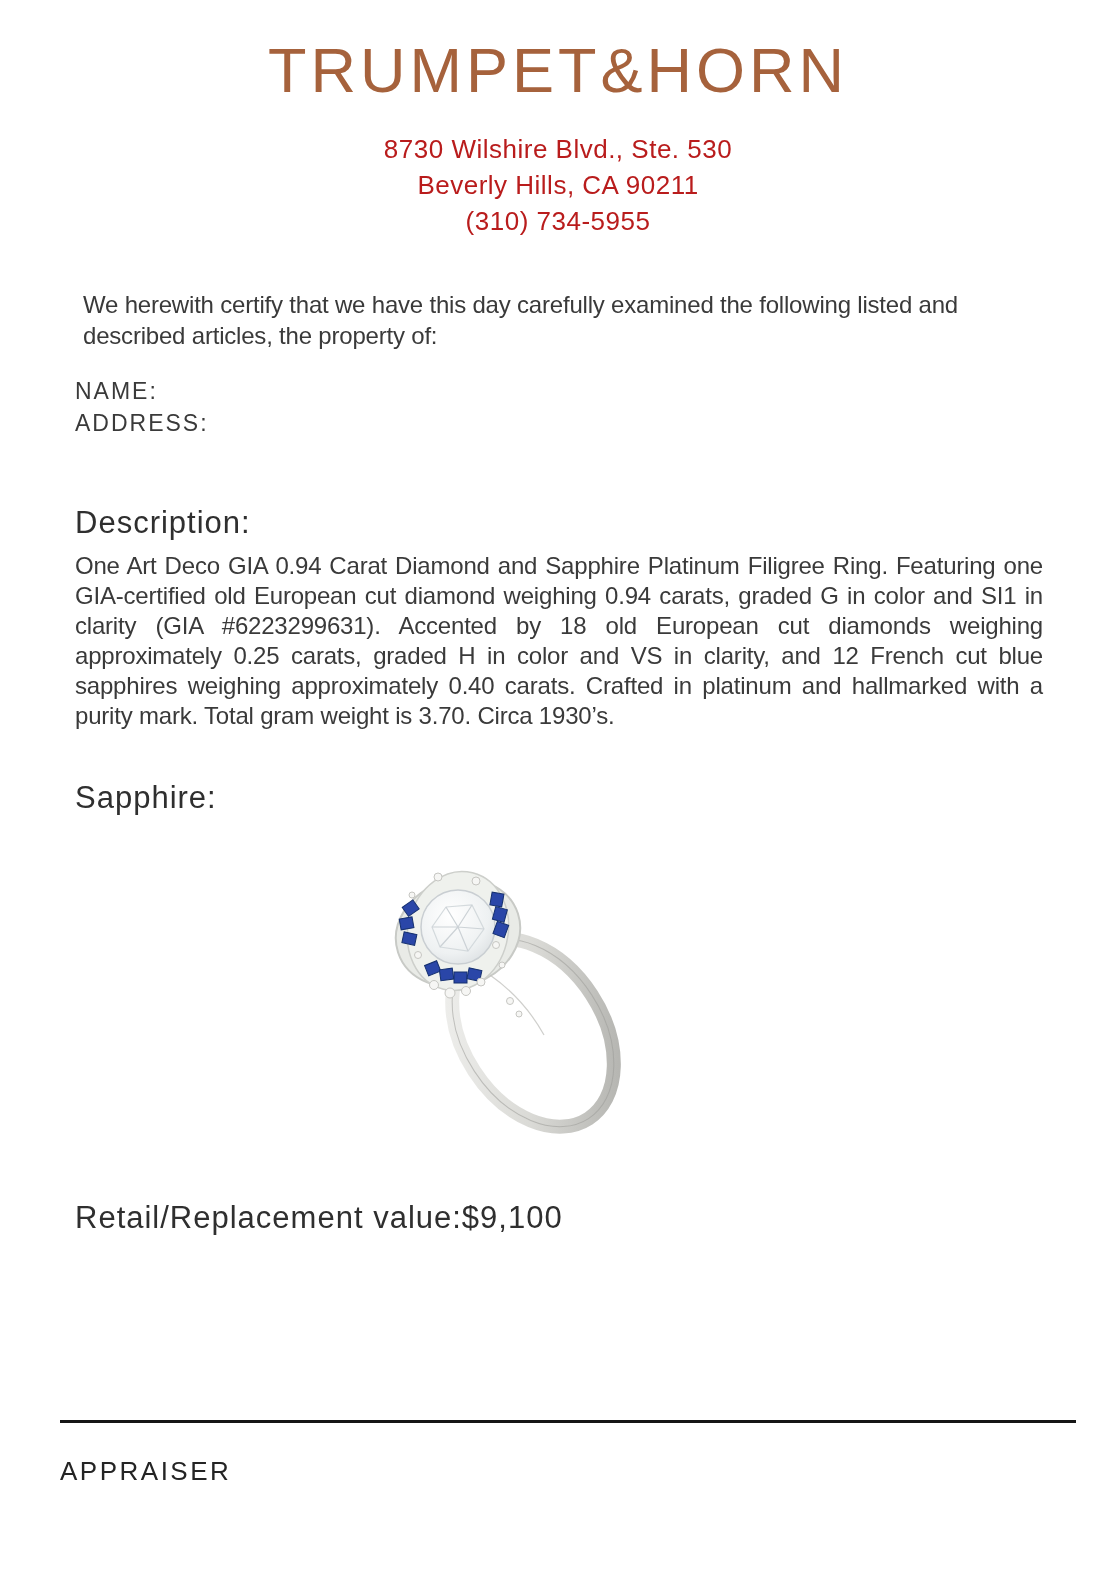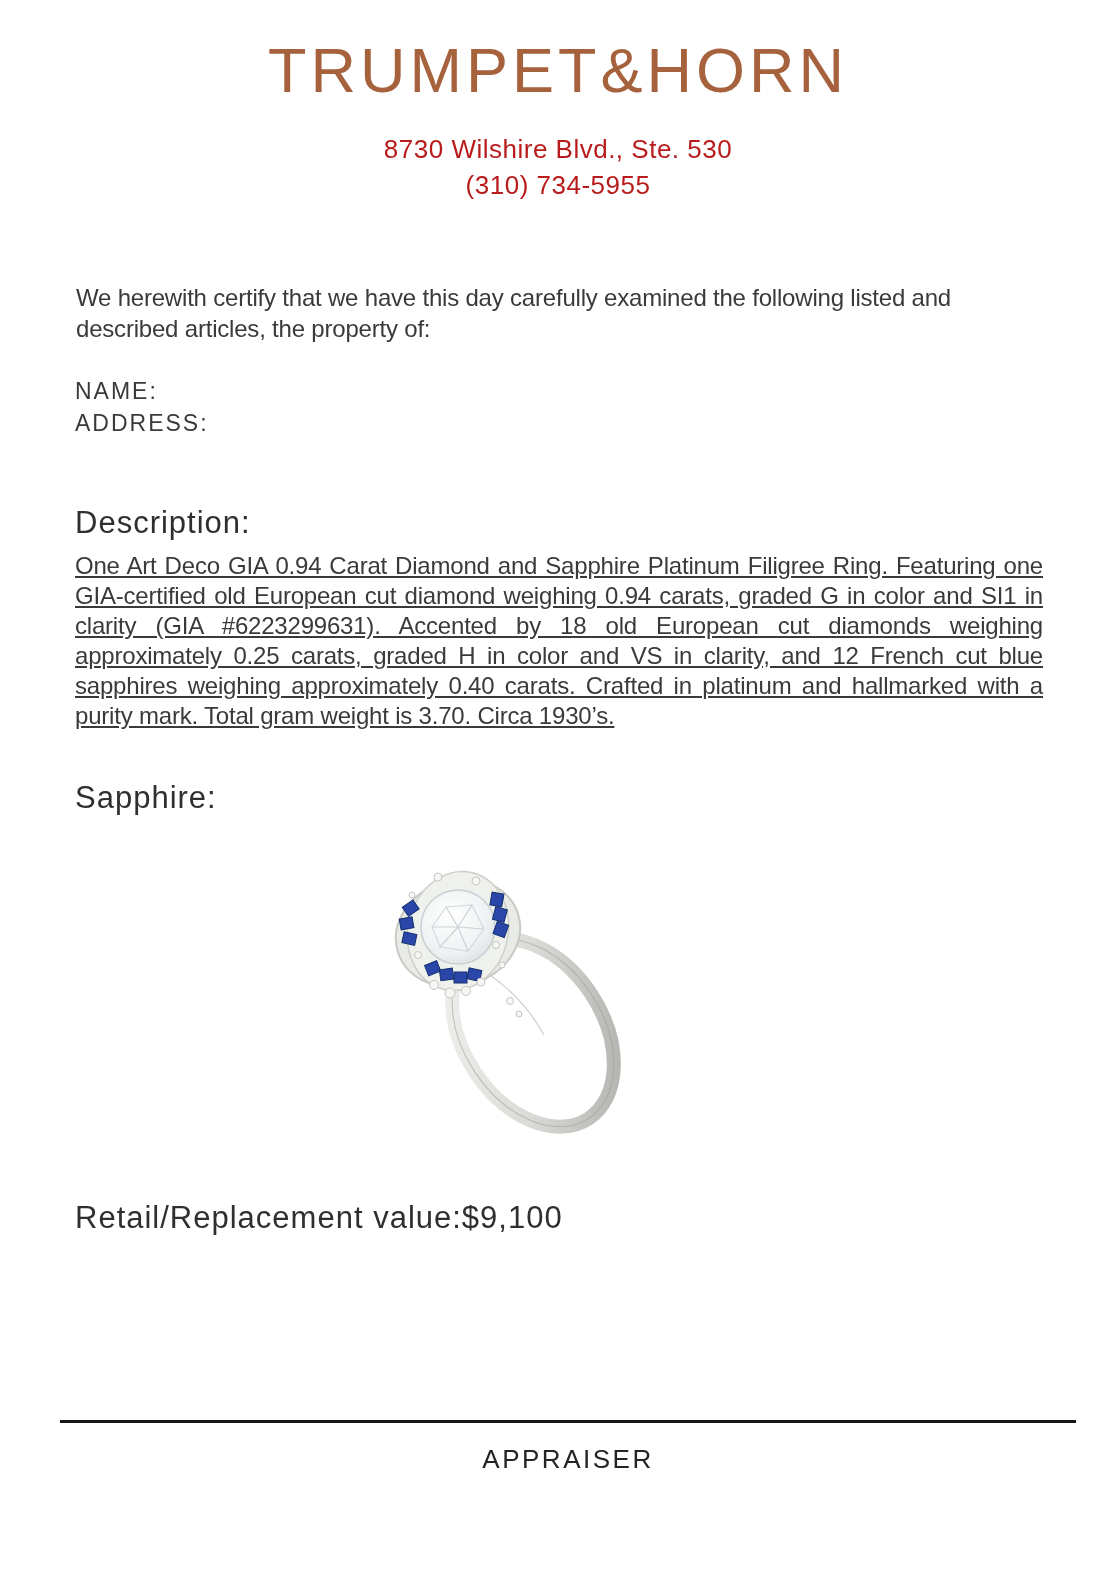--- a/index.html
+++ b/index.html
@@ -24,40 +24,39 @@
     color: #a6623c;
   }
   .addr {
     position: absolute; top: 131px; left: 0; width: 100%;
     text-align: center;
     font-size: 26px; line-height: 36px; letter-spacing: 0.5px;
     color: #b91c1c;
   }
   .certify {
     position: absolute; top: 281px; left: 75px; width: 968px;
-    font-size: 24px; line-height: 31px; color: #3a3a3a; margin: 1px;
+    font-size: 24px; line-height: 31px; color: #3a3a3a; margin: 8px;
   }
   .owner {
     position: absolute; top: 375px; left: 75px;
     font-size: 23px; line-height: 32px; letter-spacing: 2px;
     color: #3a3a3a;
   }
   .heading {
     position: absolute; left: 75px; margin: 0;
     font-size: 31px; letter-spacing: 1px; font-weight: 400;
     color: #2f2f2f;
   }
   .h-desc { top: 505px; }
   .h-pic  { top: 780px; }
   .desc-body {
     position: absolute; top: 551px; left: 75px; width: 968px;
     font-size: 24px; line-height: 30px; margin: 0;
     text-align: justify; text-justify: inter-word;
     color: #3a3a3a;
-    text-decoration: underline;
   }
   .photo {
     position: absolute; top: 843px; left: 378px;
     width: 282px; height: 312px;
   }
   .value-line {
     position: absolute; top: 1200px; left: 75px;
     display: flex; align-items: baseline; 
     font-size: 31px; letter-spacing: 1px; color: #2f2f2f;
   }
@@ -65,33 +64,34 @@
     position: absolute; top: 1249px; left: 75px; width: 968px;
     font-size: 22.5px; line-height: 30px; margin: 0;
     color: #3a3a3a;
   }
   .sigs {
     position: absolute; top: 1420px; left: 60px; width: 1016px;
     display: flex; gap: 38px;
   }
   .sig { flex: 1; border-top: 3px solid #161616; }
   .sig-label {
-    text-align: center; margin-top: 21px;
+    text-align: left; margin-top: 33px;
     font-size: 26px; letter-spacing: 2.5px; color: #242424;
   }
 </style>
 </head>
 <body>
 
 <div class="page">
 
   <div class="logo geo" style="color: rgb(166, 98, 60);">TRUMPET&amp;HORN</div>
 
   <div class="addr geo">
     <div>8730 Wilshire Blvd., Ste. 530</div>
+    <div>Beverly Hills, CA 90211</div>
     <div>(310) 734-5955</div>
   </div>
 
   <p class="certify cond">We herewith certify that we have this day carefully examined the following listed and described articles, the property of:</p>
 
   <div class="owner geo">
     <div>NAME:</div>
     <div>ADDRESS:</div>
   </div>
 

